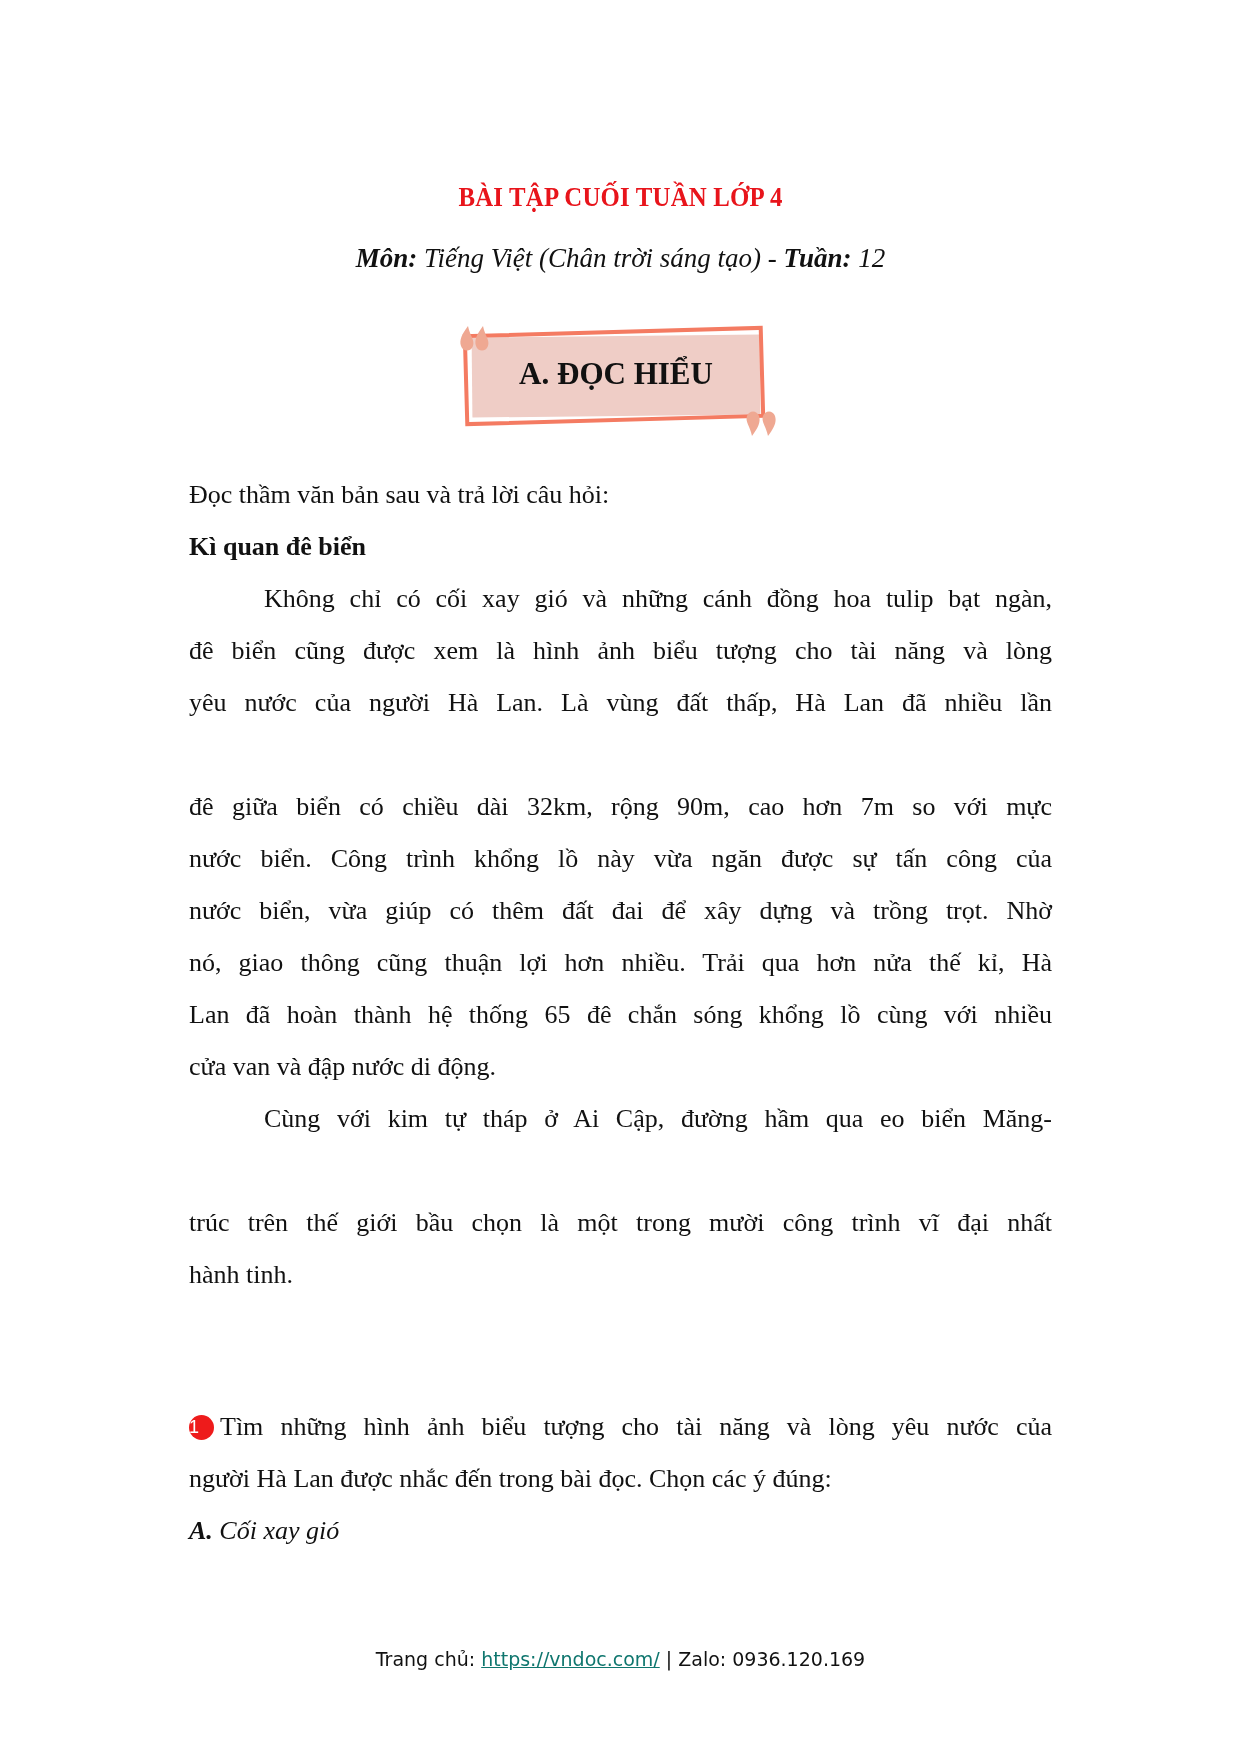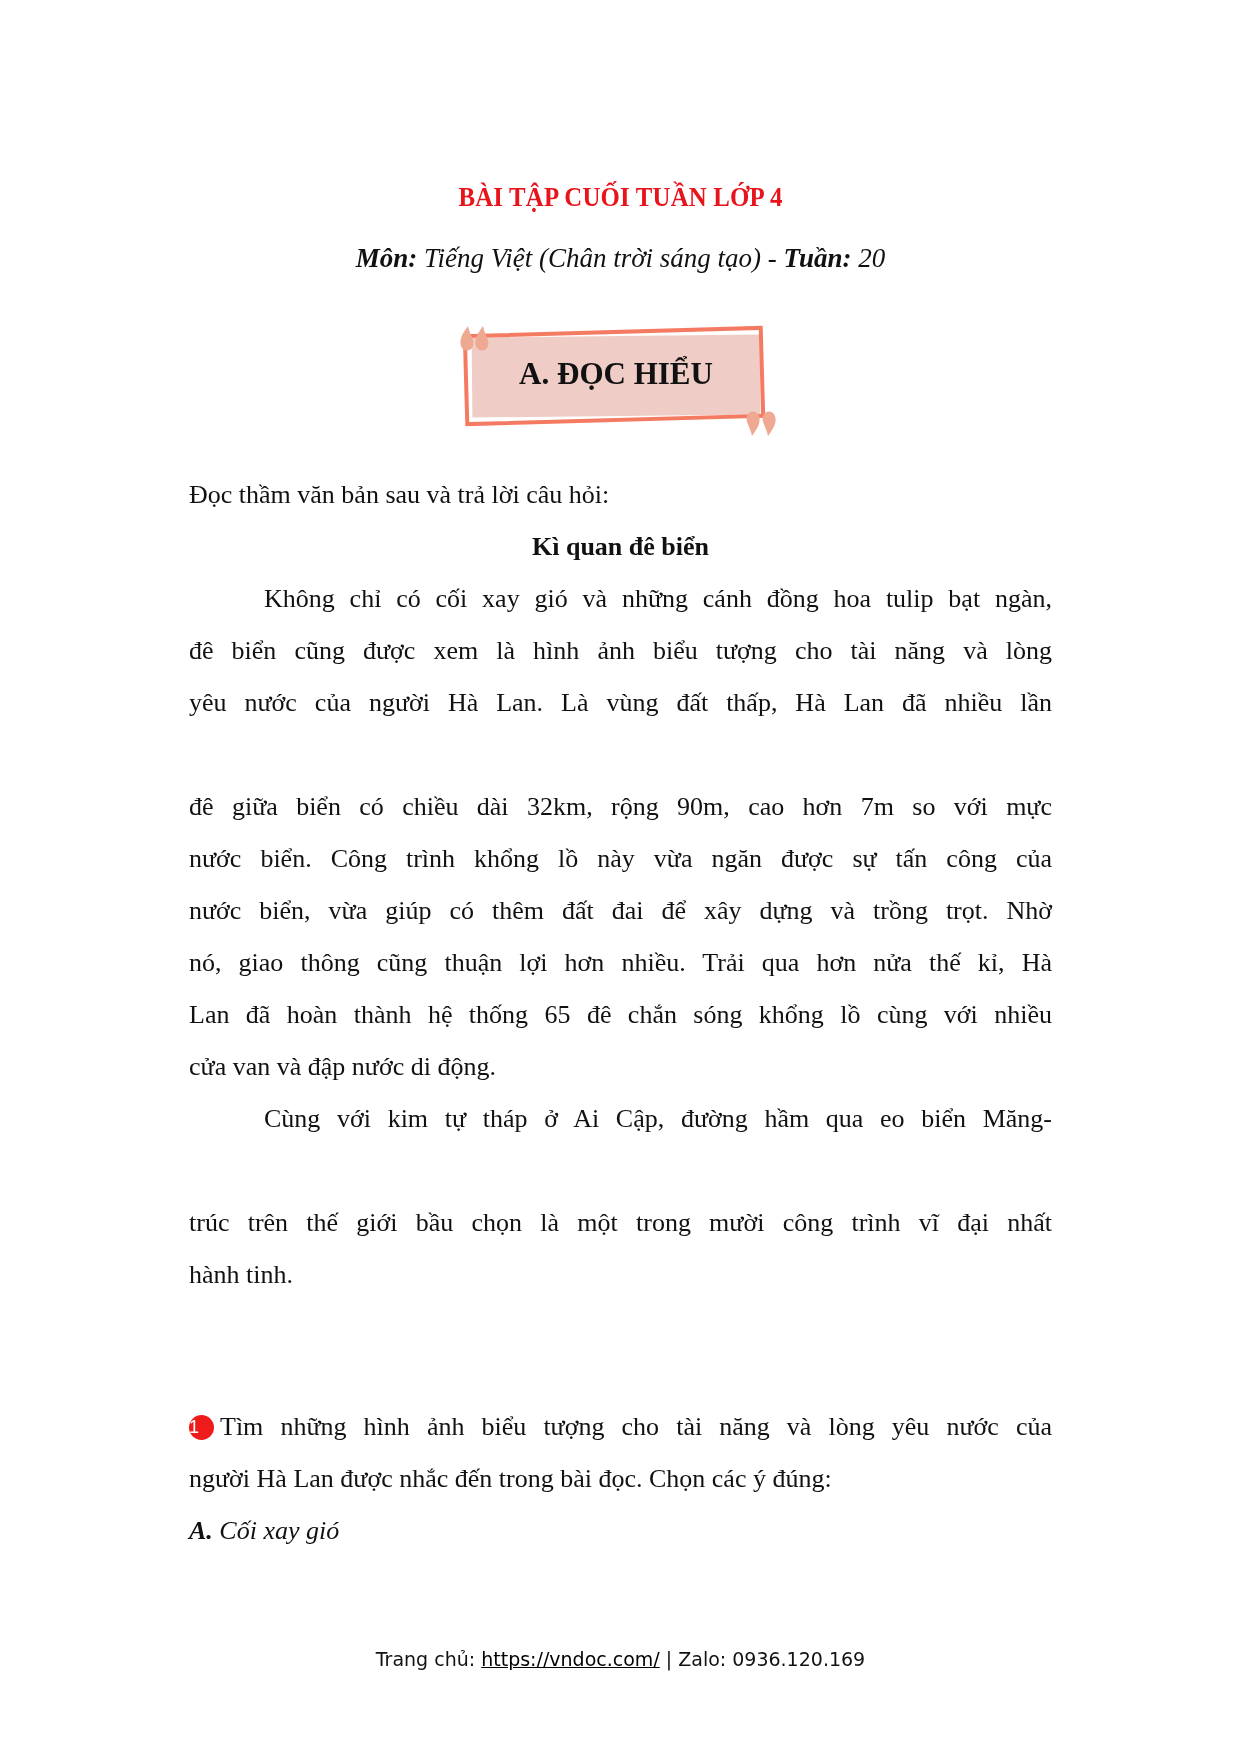--- a/index.html
+++ b/index.html
@@ -20,44 +20,44 @@
   .fill { position: absolute; left: 16px; top: 14px; width: 288px; height: 80px;
           background: #efcdc6; transform: rotate(-0.6deg); }
   .section-label { position: absolute; left: 0; top: 34px; width: 320px; text-align: center;
                    font-family: "Liberation Serif", serif; font-weight: bold; font-size: 31px; color: #111; }
   .quote-open { position: absolute; left: 0; top: 0; width: 40px; height: 40px; }
   .quote-close { position: absolute; left: 286px; top: 74px; width: 40px; height: 44px; }
   .line { position: absolute; left: 189px; width: 863px; white-space: nowrap;
           font-family: "Liberation Serif", serif; font-size: 26px; color: #111; }
   .justify { text-align: justify; text-align-last: justify; }
   .indent { padding-left: 75px; box-sizing: border-box; }
-  .center { text-align: center; }
+  .center { }
   .bold { font-weight: bold; }
 
   .qnum { display: inline-block; width: 25px; height: 25px; border-radius: 50%; background: #ee1b1b;
           color: #fff; font-size: 18px; line-height: 25px; text-align: center; margin-right: 6px;
           vertical-align: 2px; font-family: "Liberation Sans", sans-serif; }
   .opt { font-style: italic; }
   .opt b { font-weight: bold; }
 
   .footer { position: absolute; left: 0; width: 1241px; top: 1648px; text-align: center;
             font-family: "DejaVu Sans", sans-serif; font-size: 19px; color: #111; }
-  .footer a { color: #000000; text-decoration: underline; }
+  .footer a { color: #0f766e; text-decoration: underline; }
 </style>
 </head>
 <body>
 
 <div class="page">
 
   <div class="title">BÀI TẬP CUỐI TUẦN LỚP 4</div>
 
   <div class="subtitle">
     <b>Môn:</b>
     <span>Tiếng Việt (Chân trời sáng tạo)</span><span> - </span><b>Tuần:</b>
-    <span>20</span>
+    <span>12</span>
   </div>
 
   <div class="section-box">
     <div class="fill"></div>
     <div class="frame"></div>
     <svg class="quote-open" viewBox="0 0 40 40">
       <path d="M12 4 C6 12 3 18 5 24 C7 30 15 30 17 24 C19 18 14 14 12 4 Z" fill="#efa892"></path>
       <path d="M27 4 C21 12 18 18 20 24 C22 30 30 30 32 24 C34 18 29 14 27 4 Z" fill="#efa892"></path>
     </svg>
     <svg class="quote-close" viewBox="0 0 40 44">

